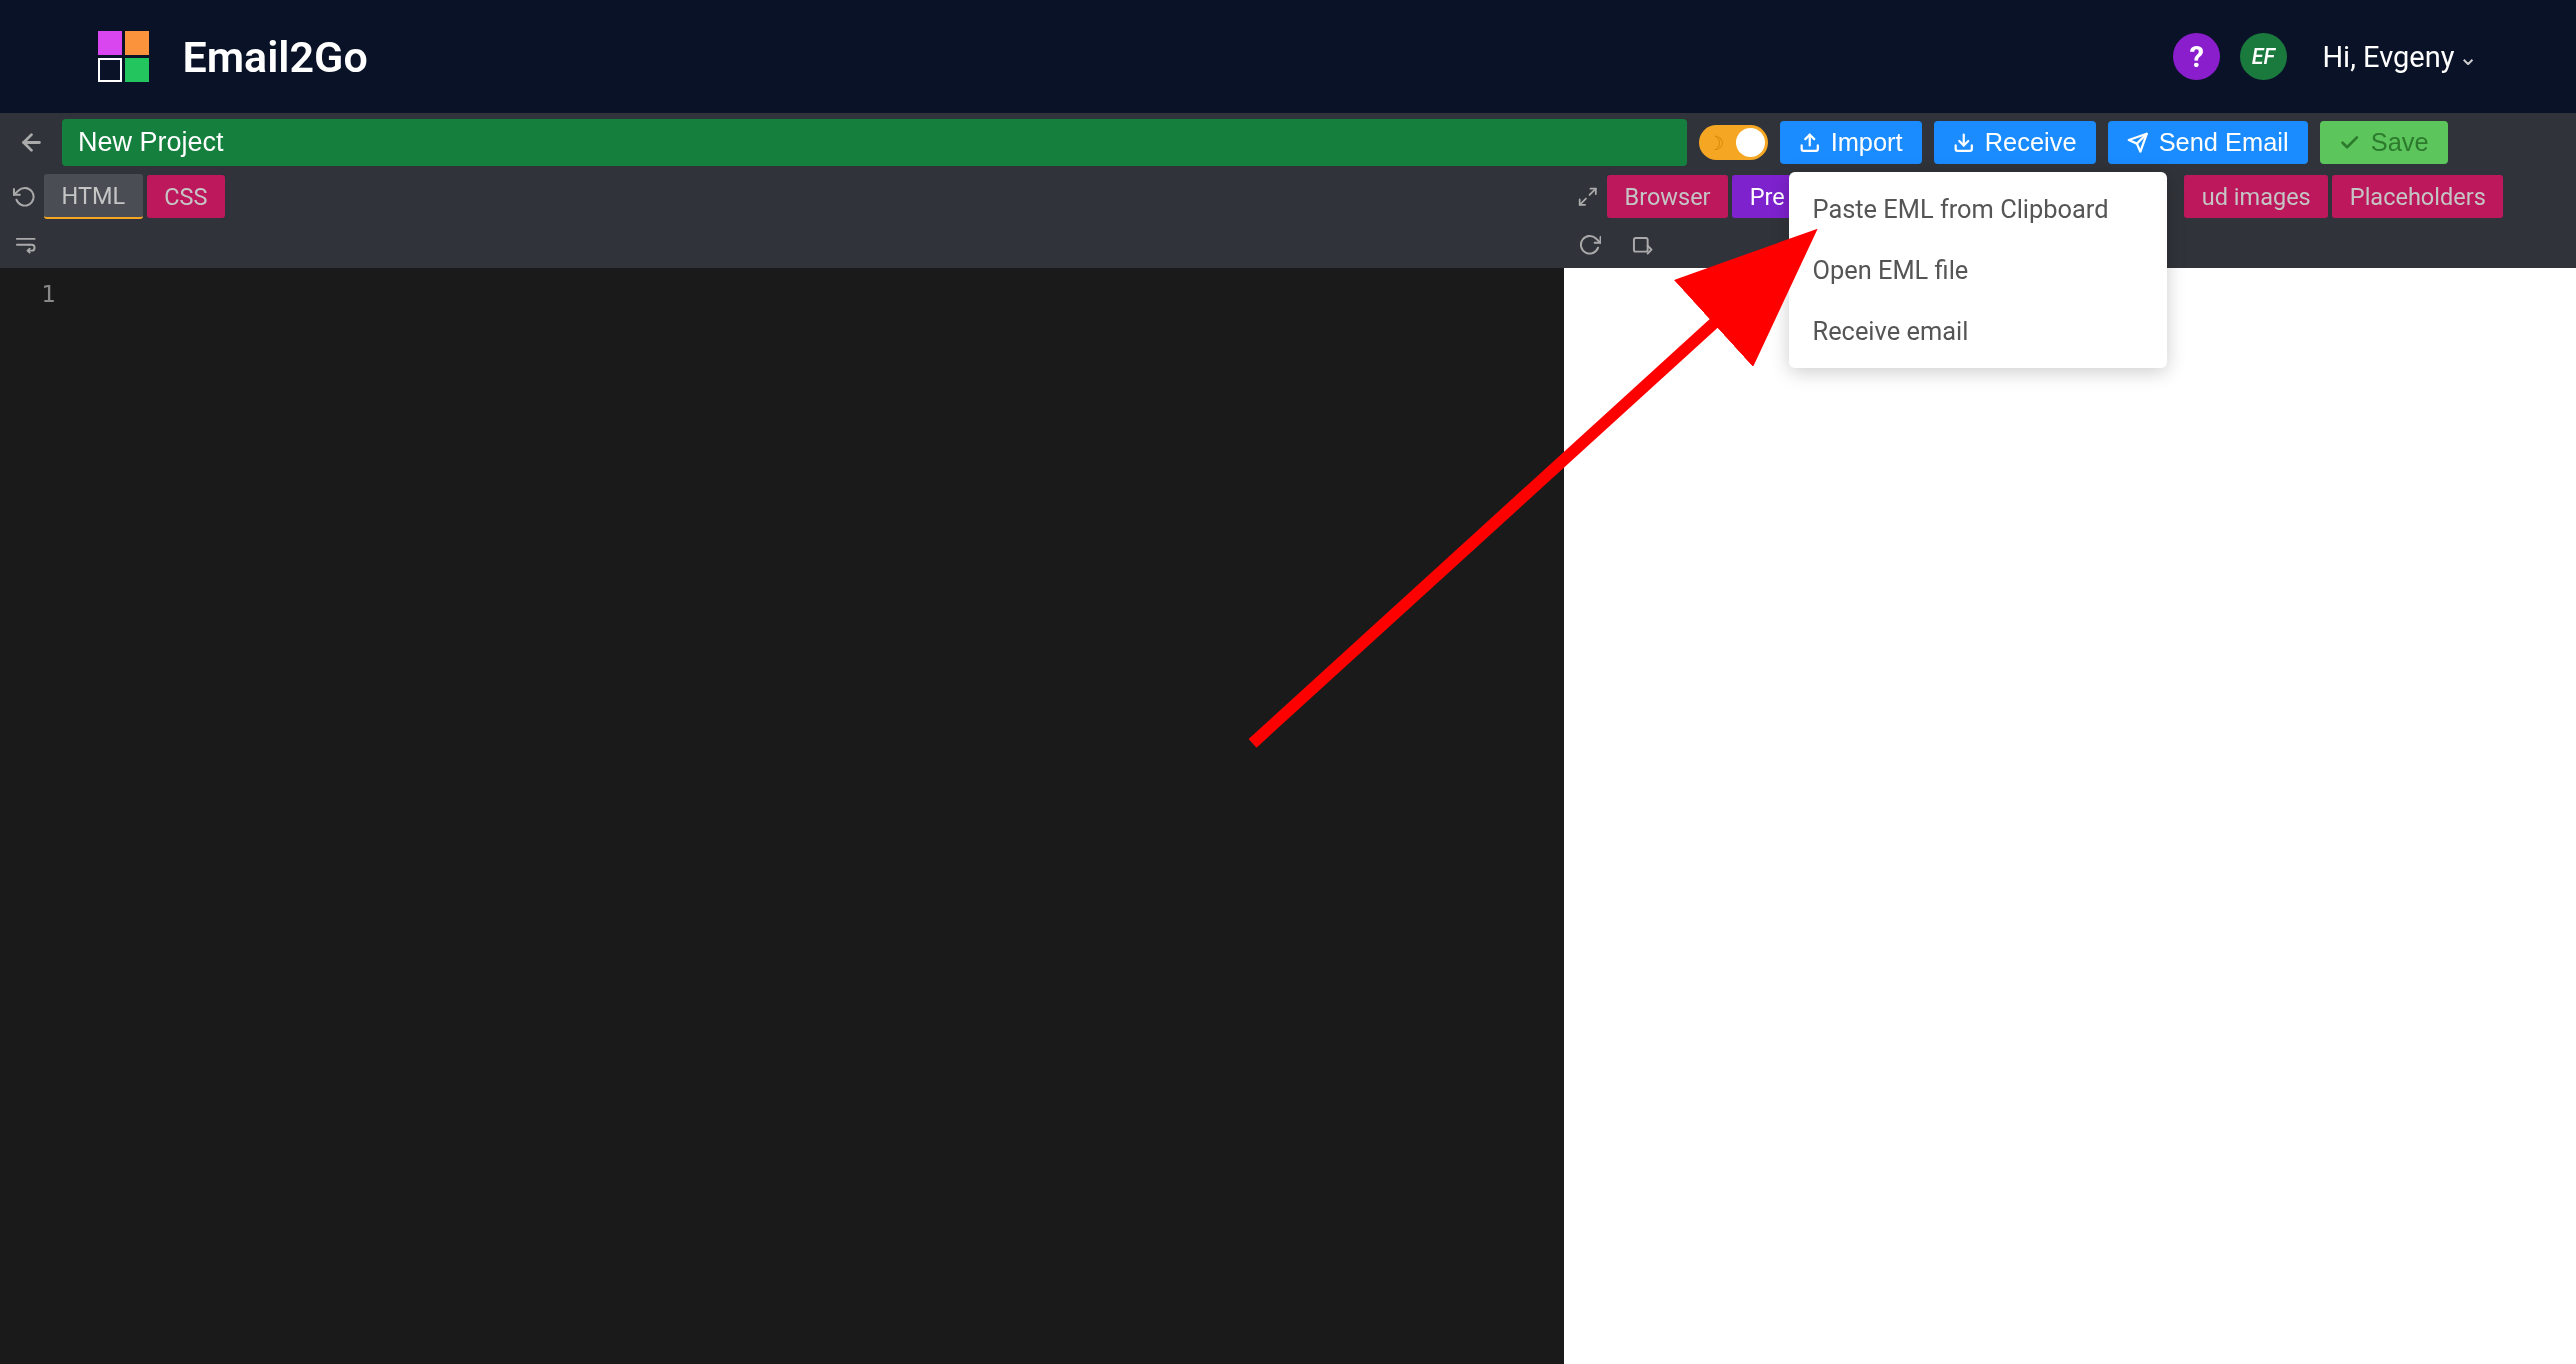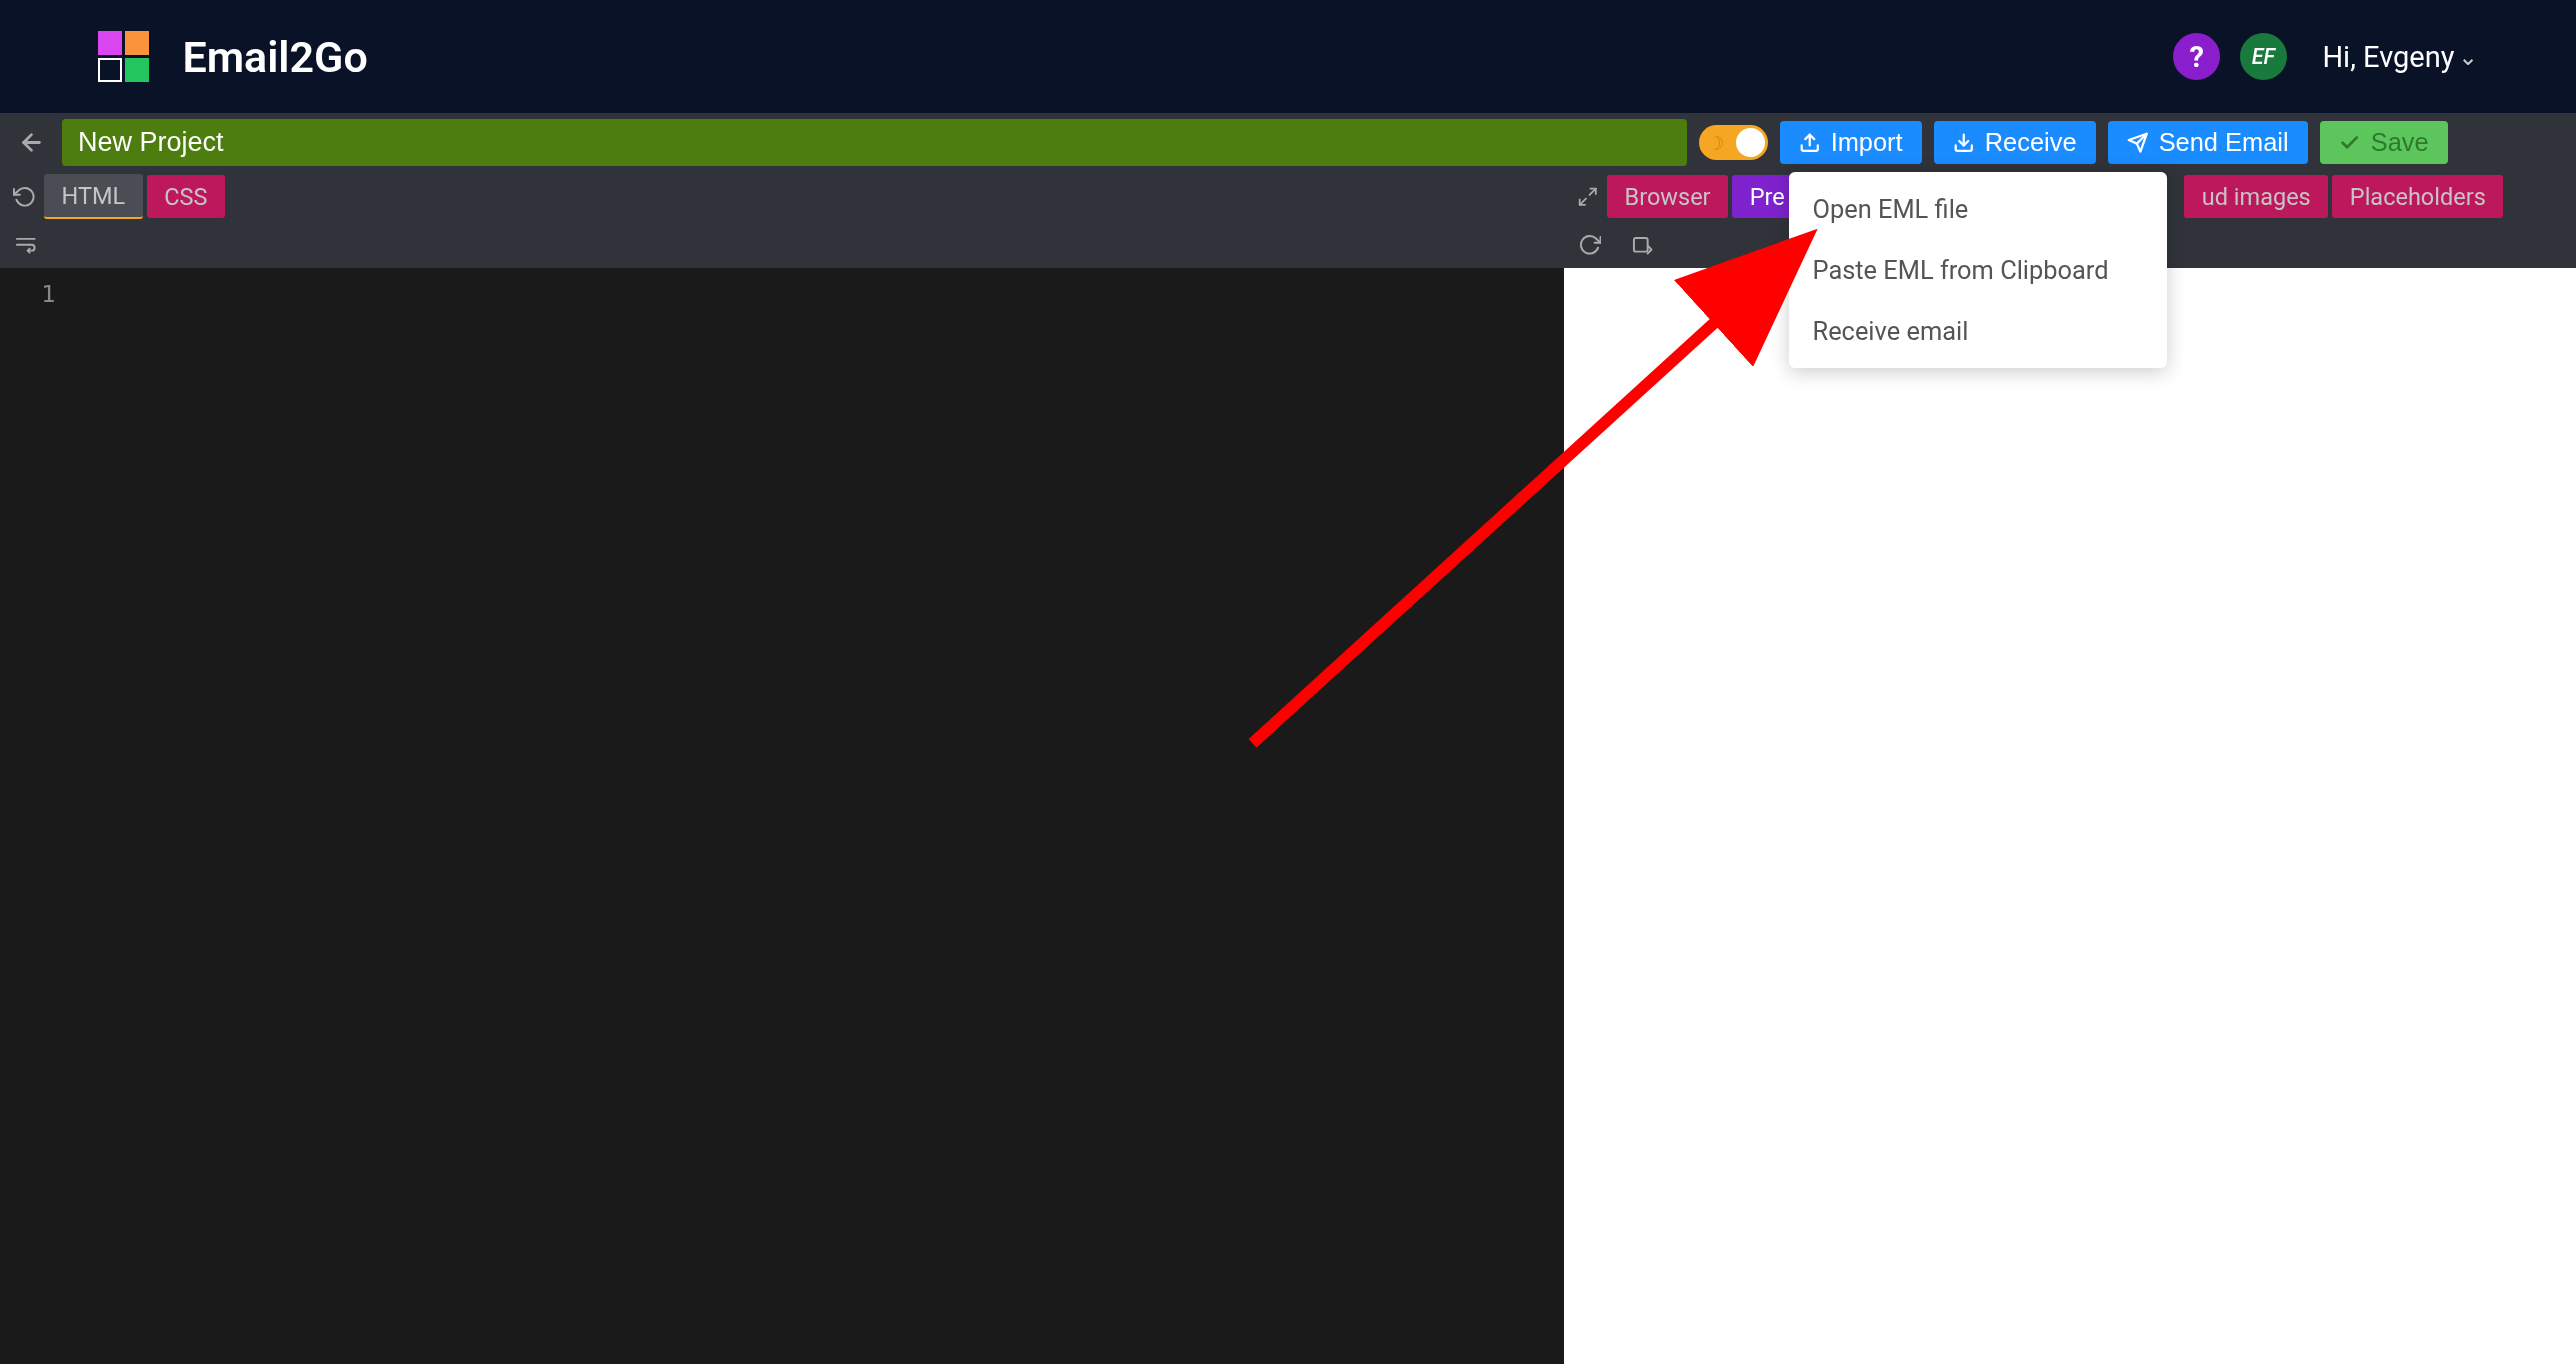--- a/index.html
+++ b/index.html
@@ -102,21 +102,21 @@
       width: 39px;
       display: flex;
       align-items: center;
       justify-content: center;
       font-size: 29px;
       color: #aaa;
       cursor: pointer;
     }
     .project-title {
       flex: 1;
-      background: #4d7c0f;
+      background: #15803d;
       border: none;
       color: #fff;
       font-size: 27px;
       padding: 7.8px 15.7px;
       border-radius: 3.9px;
       max-width: 1625px;
     }
     .toggle-switch {
       width: 69px;
       height: 35px;
@@ -436,22 +436,22 @@
 <div class="main-content">
   <div class="editor-pane">
     <div class="line-gutter">
       <div class="line-number">1</div>
     </div>
     <div class="code-area"></div>
   </div>
   <div class="preview-pane">
 
     <div class="dropdown" style="top:-96px;">
+      <div class="dropdown-item">Paste EML from Clipboard</div>
       <div class="dropdown-item">Open EML file</div>
-      <div class="dropdown-item">Paste EML from Clipboard</div>
       <div class="dropdown-item">Receive email</div>
     </div>
   </div>
 </div>
 
 <svg class="arrow-annotation" style="position:absolute; left:1233px; top:215px; width:626px; height:548px;" viewBox="0 0 640 560">
   <defs>
     <marker id="arrowhead" markerWidth="12" markerHeight="10" refX="10" refY="5" orient="auto">
       <polygon points="0 0, 12 5, 0 10" fill="#ff0000"></polygon>
     </marker>

